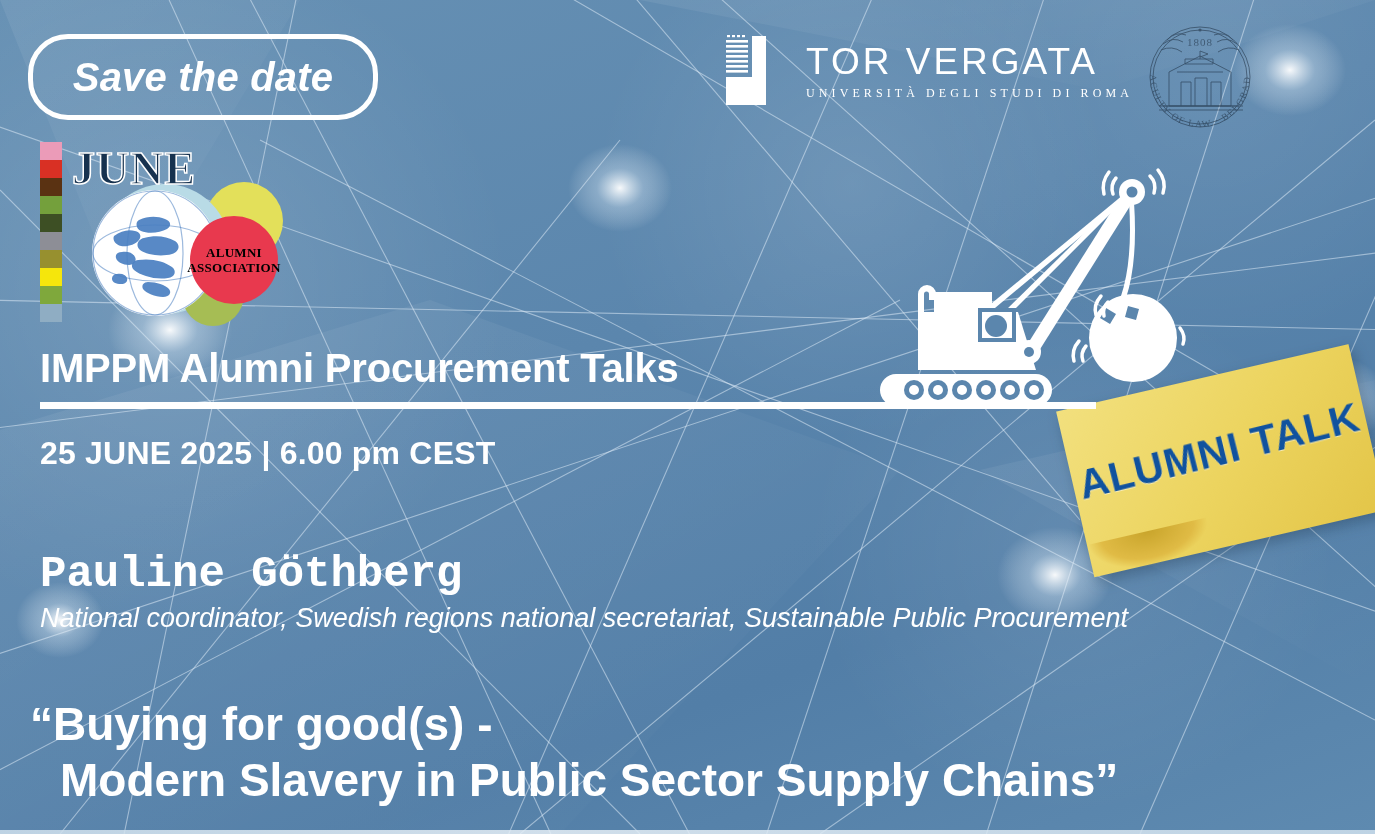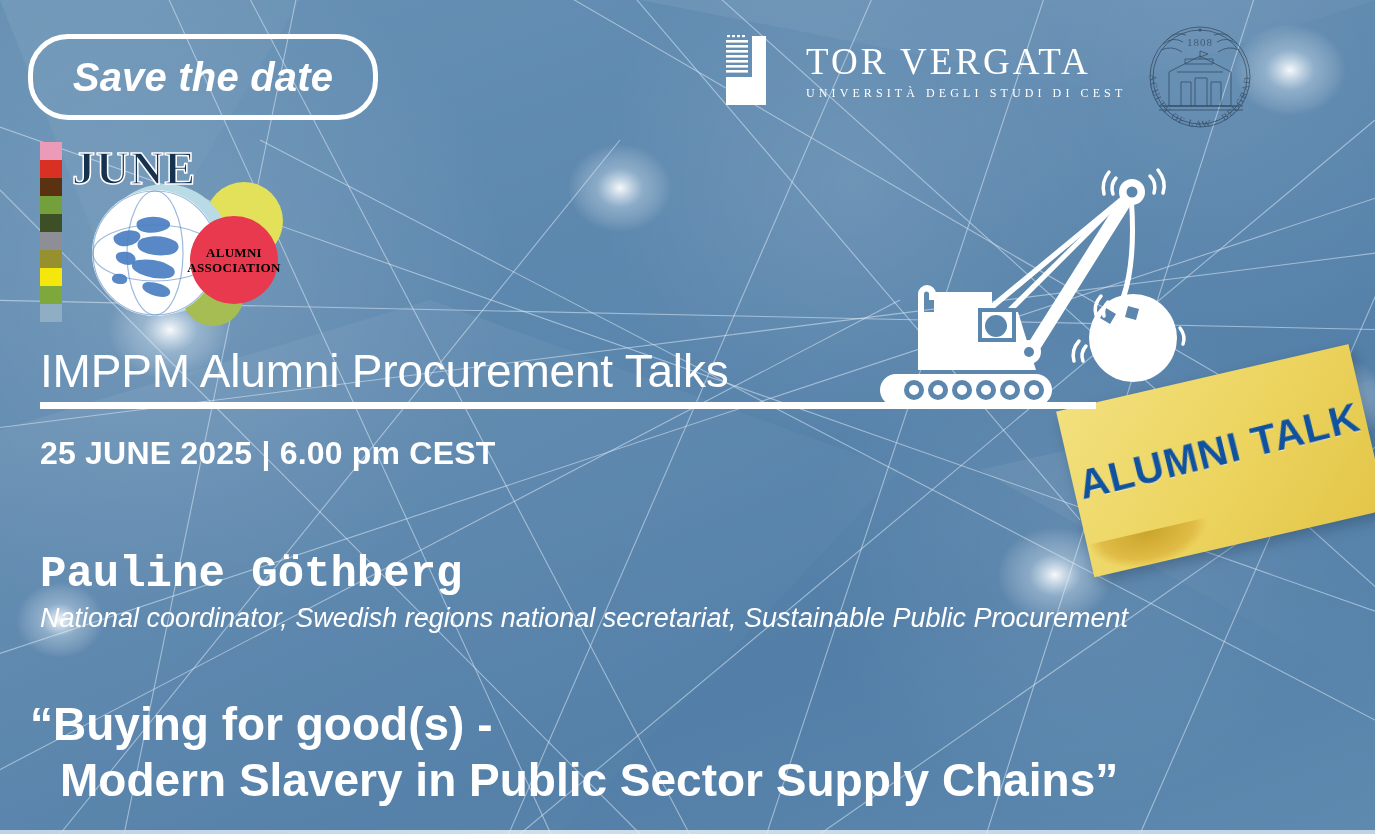--- a/index.html
+++ b/index.html
@@ -65,38 +65,38 @@
   .alumni-badge span{
     color:#000000;font-family:"Liberation Serif", serif;font-weight:700;
     font-size:13px;line-height:15px;letter-spacing:.3px;
   }
 
   
   .torvergata{position:absolute;left:726px;top:33px;display:flex;align-items:flex-start;}
   .tv-mark{width:58px;height:72px;position:relative;}
   .tv-txt{margin-left:22px;padding-top:10px;}
   .tv-name{
-    color:#fff;font-family:Liberation Serif, serif;font-size:37px;
+    color:#fff;font-family:Liberation Sans, sans-serif;font-size:37px;
     letter-spacing:3px;line-height:1;
   }
   .tv-sub{
     color:#fff;font-family:"Liberation Serif", serif;font-size:12px;
     letter-spacing:4.1px;margin-top:7px;line-height:1;
   }
 
   
   .seal{position:absolute;left:1133px;top:14px;width:134px;height:118px;opacity:.62;}
 
   
   .crane{position:absolute;left:880px;top:160px;width:320px;height:250px;}
 
   
   .talks-title{
     position:absolute;left:40px;top:348px;color:#fff;
-    font-size:46px;font-weight:400;letter-spacing:-.2px;line-height:1;white-space:nowrap;
+    font-size:40px;font-weight:700;letter-spacing:-.2px;line-height:1;white-space:nowrap;
   }
   .rule{position:absolute;left:40px;top:402px;width:1056px;height:7px;background:#fff;}
   .datetime{
     position:absolute;left:40px;top:437px;color:#fff;
     font-size:32px;font-weight:700;letter-spacing:.2px;line-height:1;white-space:nowrap;
   }
   .speaker{
     position:absolute;left:40px;top:552px;color:#fff;
     font-size:44px;font-weight:700;line-height:1;white-space:nowrap;font-family:Liberation Mono, monospace;
   }
@@ -250,21 +250,21 @@
           <rect x="1" y="2" width="3" height="2.2"></rect>
           <rect x="6" y="2" width="3" height="2.2"></rect>
           <rect x="11" y="2" width="3" height="2.2"></rect>
           <rect x="16" y="2" width="3" height="2.2"></rect>
           <path d="M26 3h14v69H0V44h26z"></path>
         </g>
       </svg>
     </div>
     <div class="tv-txt">
       <div class="tv-name">TOR VERGATA</div>
-      <div class="tv-sub">UNIVERSITÀ DEGLI STUDI DI CEST</div>
+      <div class="tv-sub">UNIVERSITÀ DEGLI STUDI DI ROMA</div>
     </div>
   </div>
 
   <div class="seal">
     <svg viewBox="0 0 134 118" width="134" height="118">
       <defs>
         <path id="ring" d="M67 110 A48 48 0 1 1 67 110"></path>
         <path id="ringTop" d="M19 63 A48 48 0 0 1 115 63"></path>
         <path id="ringBot" d="M17 63 A50 50 0 0 0 117 63"></path>
       </defs>

